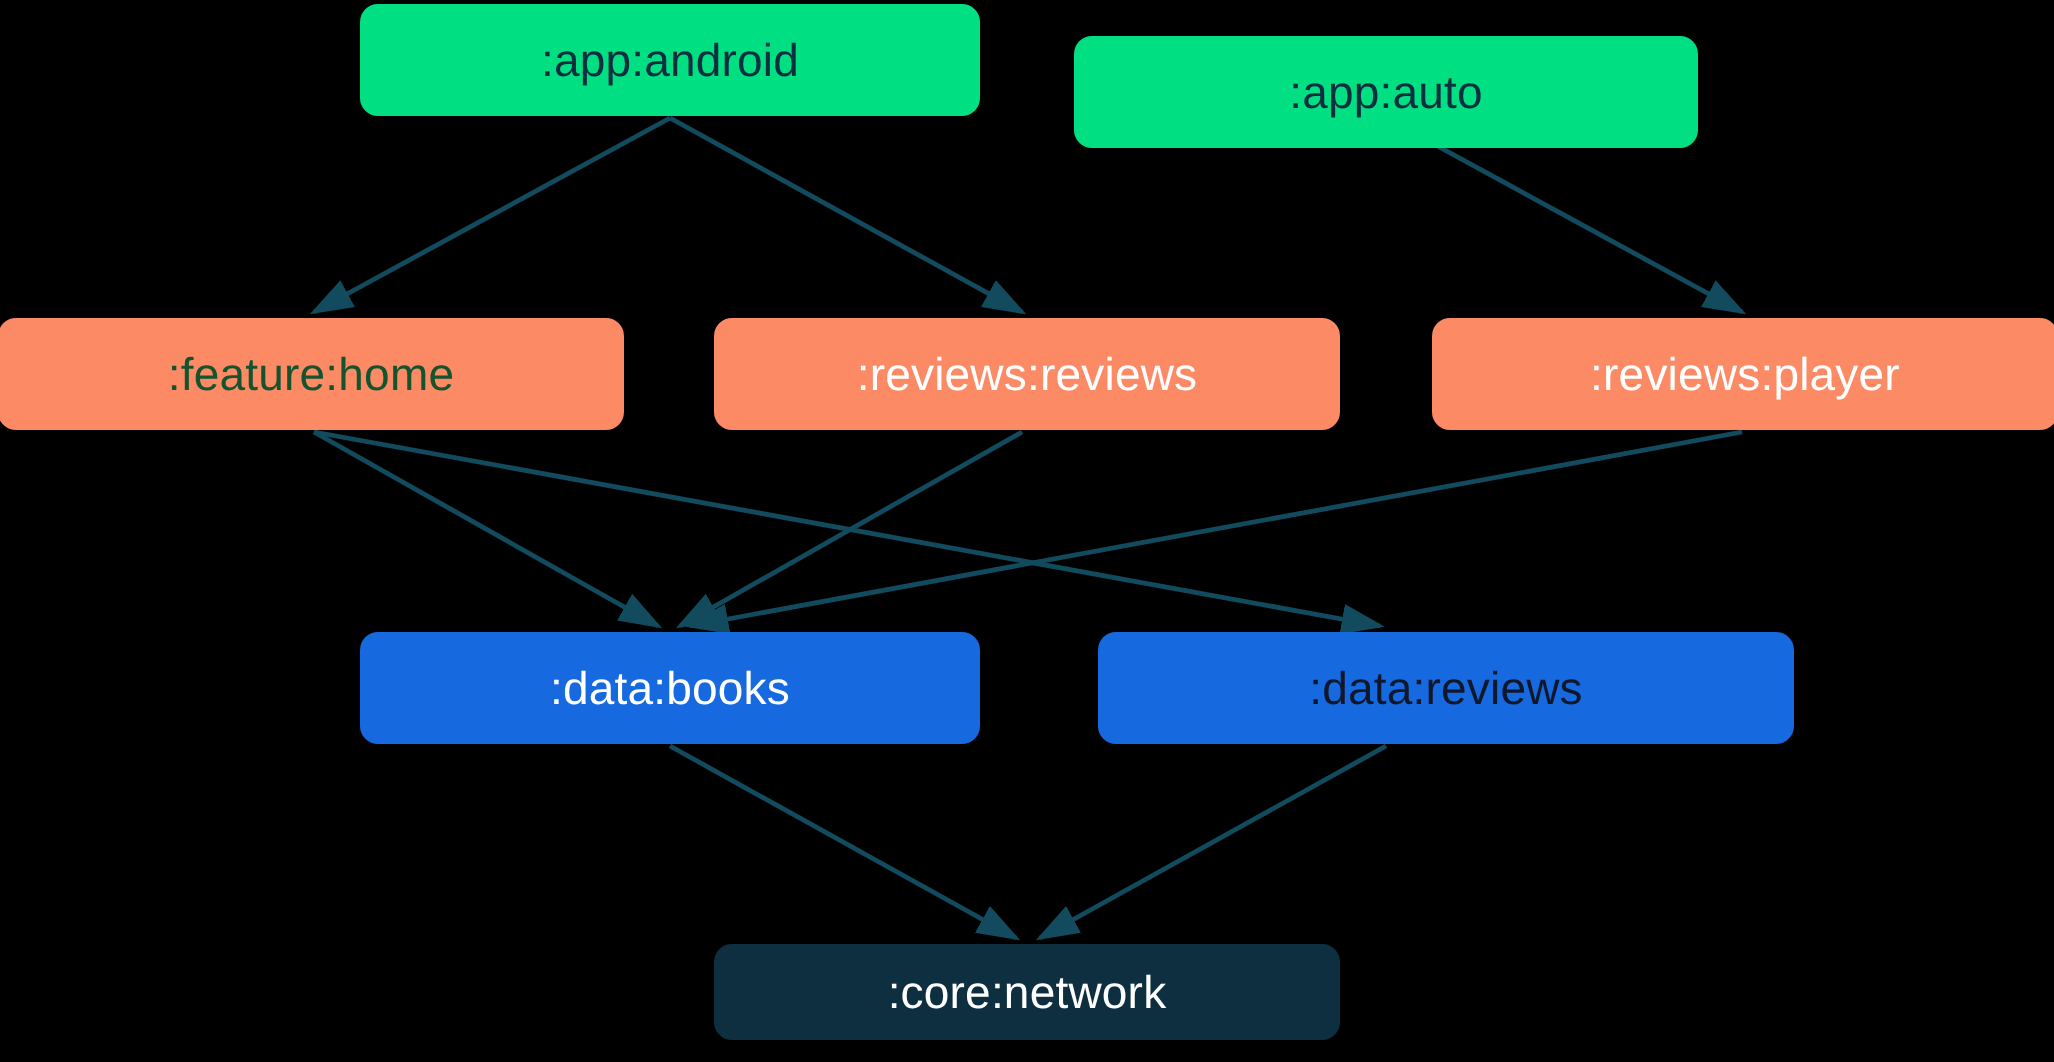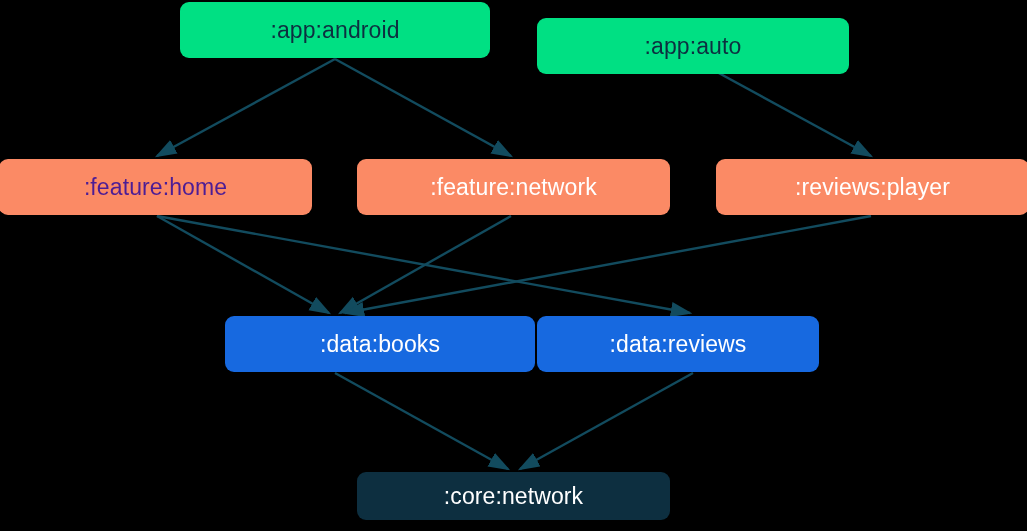--- a/index.html
+++ b/index.html
@@ -86,33 +86,33 @@
       </g>
   </svg>
 
   <div id="nodes-group">
       <div class="node node-app" style="left: 180px; top: 2px; width: 310px; height: 56px; background: rgb(0, 224, 131); color: rgb(13, 47, 64);">
         <span class="node-label">:app:android</span>
       </div>
       <div class="node node-app" style="left: 537px; top: 18px; width: 312px; height: 56px; background: rgb(0, 224, 131); color: rgb(13, 47, 64);">
         <span class="node-label">:app:auto</span>
       </div>
-      <div class="node node-feature" style="left: -1px; top: 159px; width: 313px; height: 56px; background: rgb(251, 138, 101); color: #4c1d95;">
+      <div class="node node-feature" style="left: -1px; top: 159px; width: 313px; height: 56px; background: rgb(251, 138, 101); color: #14532d;">
         <span class="node-label">:feature:home</span>
       </div>
       <div class="node node-feature" style="left: 357px; top: 159px; width: 313px; height: 56px; background: rgb(251, 138, 101); color: rgb(255, 255, 255);">
-        <span class="node-label">:feature:network</span>
+        <span class="node-label">:reviews:reviews</span>
       </div>
       <div class="node node-feature" style="left: 716px; top: 159px; width: 313px; height: 56px; background: rgb(251, 138, 101); color: rgb(255, 255, 255);">
         <span class="node-label">:reviews:player</span>
       </div>
-      <div class="node node-data" style="left: 180px; top: 316px; width: 310px; height: 56px; background: rgb(23, 105, 224); color: rgb(255, 255, 255); margin-left: 45px;">
+      <div class="node node-data" style="left: 180px; top: 316px; width: 310px; height: 56px; background: rgb(23, 105, 224); color: rgb(255, 255, 255);">
         <span class="node-label">:data:books</span>
       </div>
-      <div class="node node-data" style="left: 537px; top: 316px; width: 282px; height: 56px; background: rgb(23, 105, 224); color: #ffffff;">
+      <div class="node node-data" style="left: 549px; top: 316px; width: 348px; height: 56px; background: rgb(23, 105, 224); color: #0f172a;">
         <span class="node-label">:data:reviews</span>
       </div>
       <div class="node node-core" style="left: 357px; top: 472px; width: 313px; height: 48px; background: rgb(13, 47, 64); color: rgb(255, 255, 255);">
         <span class="node-label">:core:network</span>
       </div>
     </div>
 
 </div>
 
 </body></html>

